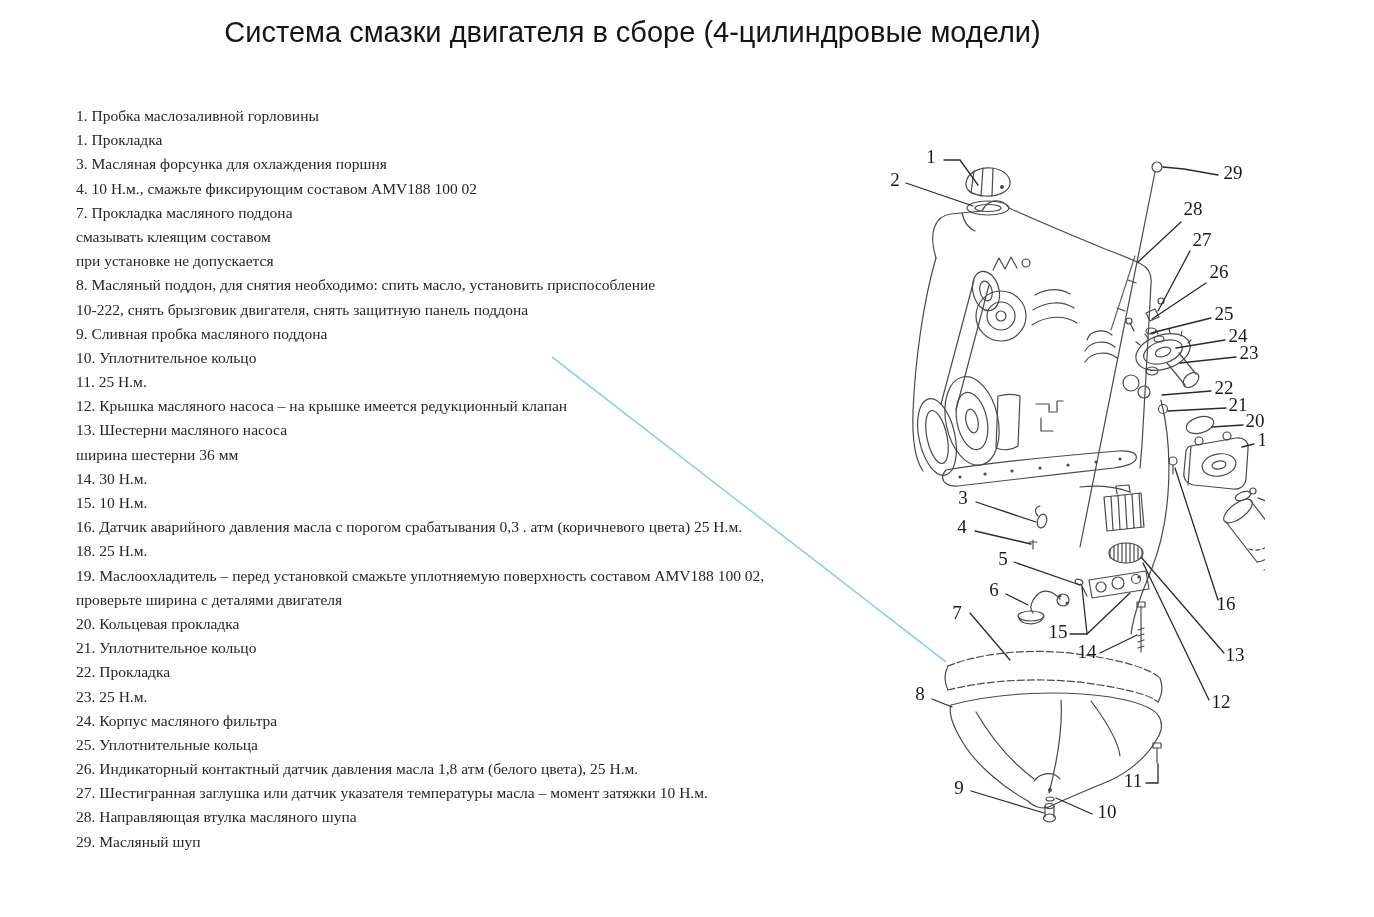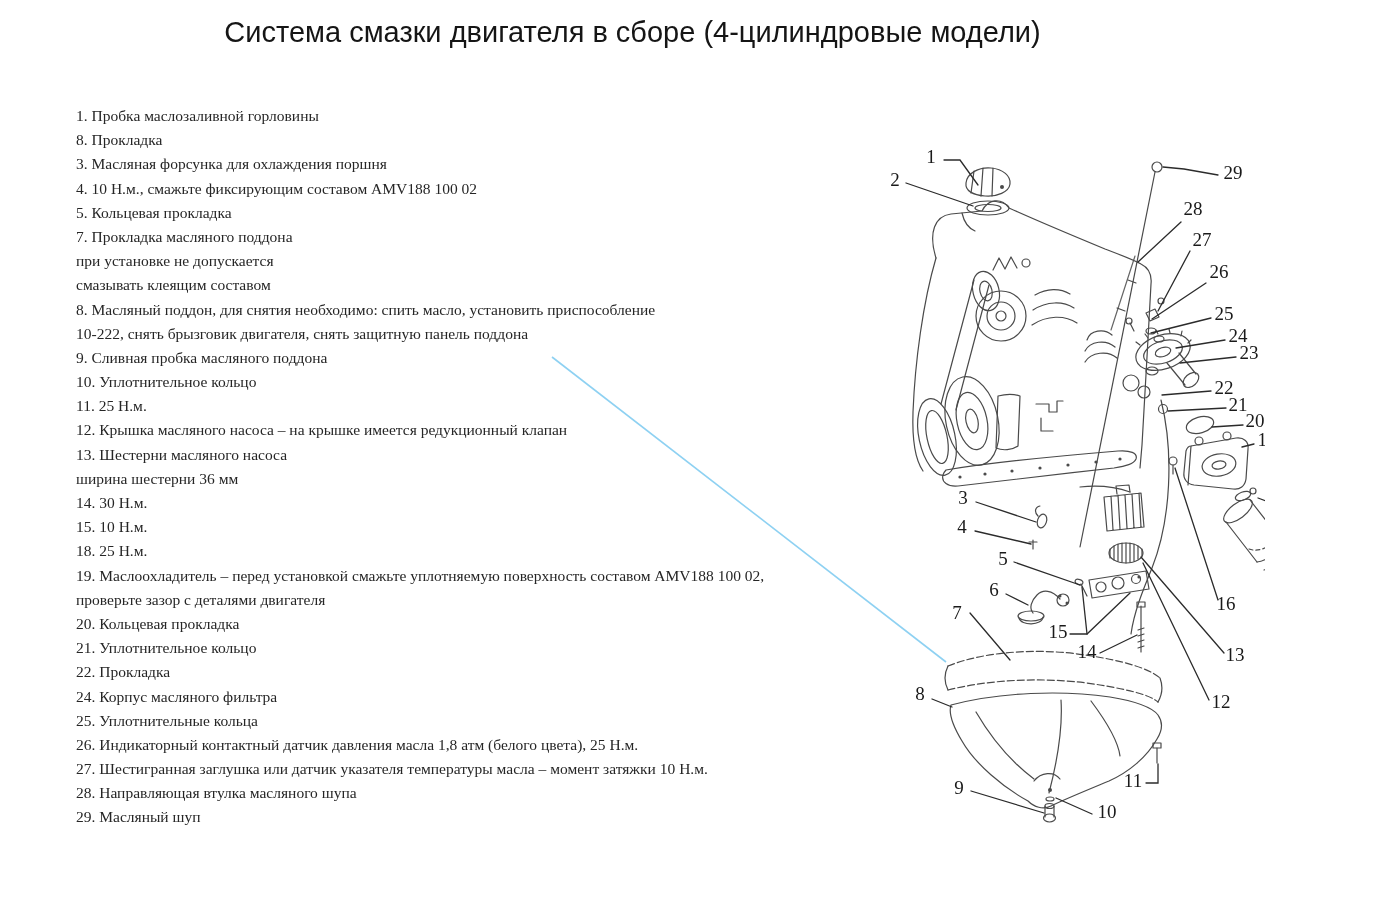--- a/index.html
+++ b/index.html
@@ -21,43 +21,44 @@
 </style>
 </head>
 <body>
 
 <div class="page">
 
   <h1 class="title">Система смазки двигателя в сборе (4-цилиндровые модели)</h1>
 
   <div id="parts-list">
       <div class="list-line">1. Пробка маслозаливной горловины</div>
-      <div class="list-line">8. Прокладка</div>
+      <div class="list-line">1. Прокладка</div>
       <div class="list-line">3. Масляная форсунка для охлаждения поршня</div>
       <div class="list-line">4. 10 Н.м., смажьте фиксирующим составом AMV188 100 02</div>
-      <div class="list-line">5. Кольцевая прокладка</div>
       <div class="list-line">7. Прокладка масляного поддона</div>
+      <div class="list-line">смазывать клеящим составом</div>
       <div class="list-line">при установке не допускается</div>
-      <div class="list-line">смазывать клеящим составом</div>
       <div class="list-line">8. Масляный поддон, для снятия необходимо: спить масло, установить приспособление</div>
       <div class="list-line">10-222, снять брызговик двигателя, снять защитную панель поддона</div>
       <div class="list-line">9. Сливная пробка масляного поддона</div>
       <div class="list-line">10. Уплотнительное кольцо</div>
       <div class="list-line">11. 25 Н.м.</div>
       <div class="list-line">12. Крышка масляного насоса – на крышке имеется редукционный клапан</div>
       <div class="list-line">13. Шестерни масляного насоса</div>
       <div class="list-line">ширина шестерни 36 мм</div>
       <div class="list-line">14. 30 Н.м.</div>
       <div class="list-line">15. 10 Н.м.</div>
+      <div class="list-line">16. Датчик аварийного давления масла с порогом срабатывания 0,3 . атм (коричневого цвета) 25 Н.м.</div>
       <div class="list-line">18. 25 Н.м.</div>
       <div class="list-line">19. Маслоохладитель – перед установкой смажьте уплотняемую поверхность составом AMV188 100 02,</div>
-      <div class="list-line">проверьте зазор с деталями двигателя</div>
+      <div class="list-line">проверьте ширина с деталями двигателя</div>
       <div class="list-line">20. Кольцевая прокладка</div>
       <div class="list-line">21. Уплотнительное кольцо</div>
       <div class="list-line">22. Прокладка</div>
+      <div class="list-line">23. 25 Н.м.</div>
       <div class="list-line">24. Корпус масляного фильтра</div>
       <div class="list-line">25. Уплотнительные кольца</div>
       <div class="list-line">26. Индикаторный контактный датчик давления масла 1,8 атм (белого цвета), 25 Н.м.</div>
       <div class="list-line">27. Шестигранная заглушка или датчик указателя температуры масла – момент затяжки 10 Н.м.</div>
       <div class="list-line">28. Направляющая втулка масляного шупа</div>
       <div class="list-line">29. Масляный шуп</div>
     </div>
 
   <svg id="diagram" viewBox="0 0 1374 917" xmlns="http://www.w3.org/2000/svg">
 

